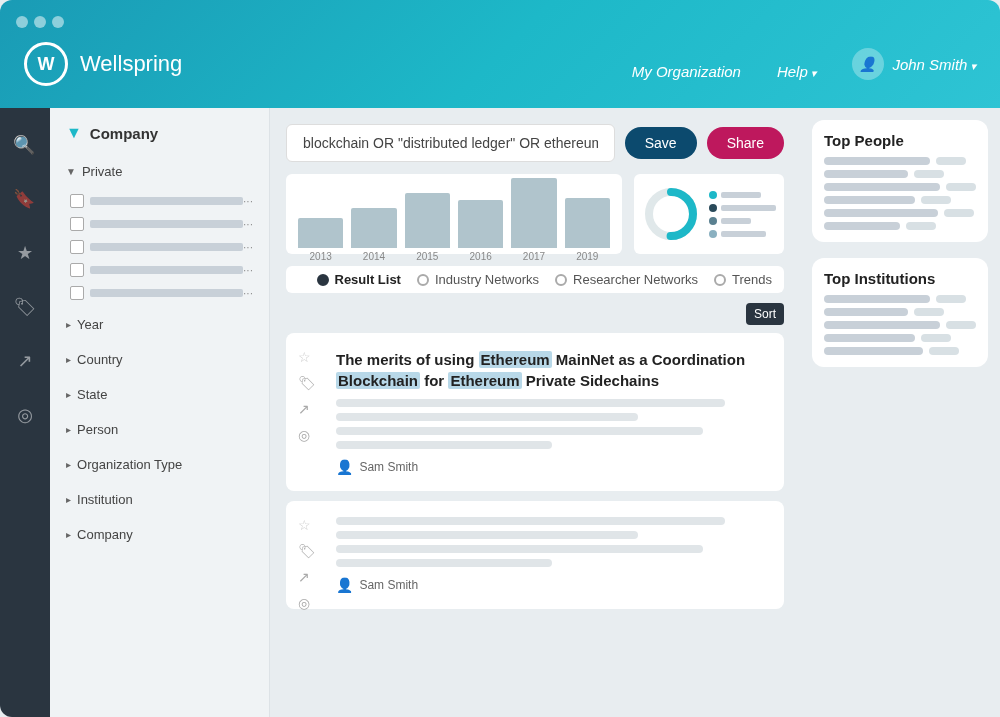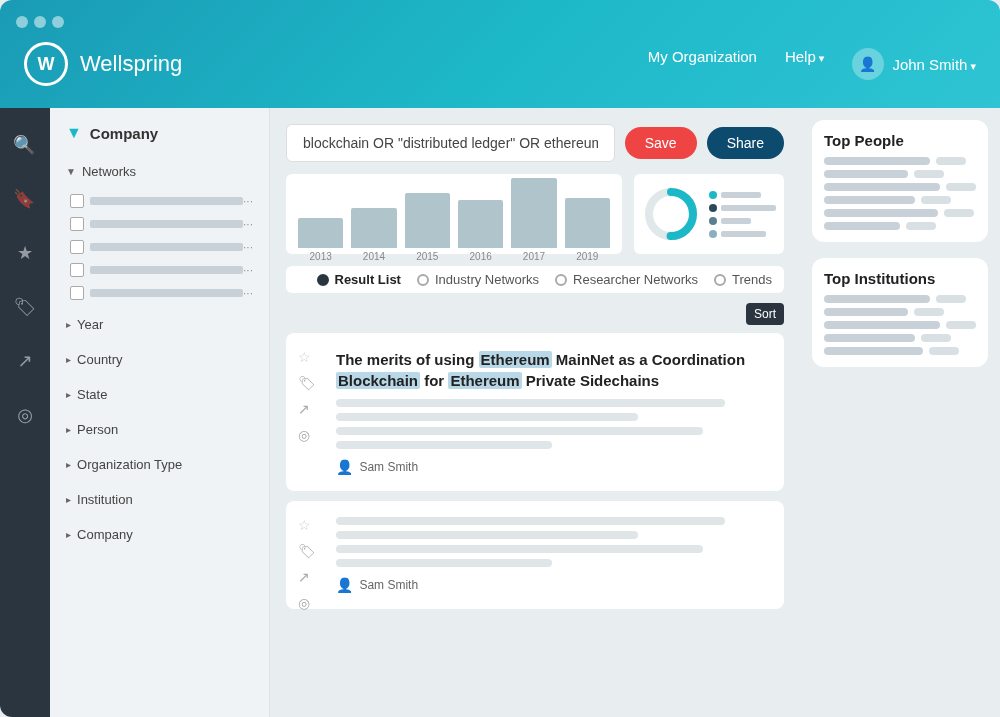--- a/index.html
+++ b/index.html
@@ -39,23 +39,24 @@
       display: flex; align-items: center; justify-content: center;
       color: white; font-weight: bold; font-size: 18px;
     }
     .logo-text {
       color: white; font-size: 22px; font-weight: 500;
     }
     .topbar-right {
       margin-left: auto;
       margin-top: 20px;
       display: flex;
-      align-items: flex-start;
-      gap: 28px;
+      align-items: flex-end;
+      gap: 36px;
       color: white;
+      font-style: italic;
     }
     .topbar-link {
       color: white; font-size: 15px; cursor: pointer;
     }
     .topbar-link.with-arrow::after {
       content: ' ▾';
       font-size: 11px;
     }
     .user-wrap {
       display: flex; align-items: center; gap: 8px;
@@ -165,30 +166,30 @@
     .search-input {
       flex: 1;
       background: white;
       border: 1px solid #ddd;
       border-radius: 6px;
       padding: 10px 16px;
       font-size: 14px;
       color: #444;
     }
     .btn-save {
-      background: #ef4444;
+      background: #0c4a6e;
       color: white;
       border: none;
       border-radius: 20px;
       padding: 8px 20px;
       font-size: 14px;
       cursor: pointer;
     }
     .btn-share {
-      background: #0c4a6e;
+      background: #be185d;
       color: white;
       border: none;
       border-radius: 20px;
       padding: 8px 20px;
       font-size: 14px;
       cursor: pointer;
     }
 
     
     .chart-row {
@@ -437,21 +438,21 @@
 
   <div class="filters-panel">
     <div class="filters-header">
       <span class="filter-icon">▼</span>
       <span>Company</span>
     </div>
 
     <div class="filter-group">
       <div class="filter-group-header">
         <span class="filter-arrow">▼</span>
-        <span>Networks</span>
+        <span>Private</span>
       </div>
       <div class="category-items">
         <div class="category-item">
           <div class="cat-bar-wrap">
             <div class="cat-checkbox"></div>
             <div class="cat-bar" style="width:60%"></div>
           </div>
           <span class="cat-count">···</span>
         </div>
         <div class="category-item">

